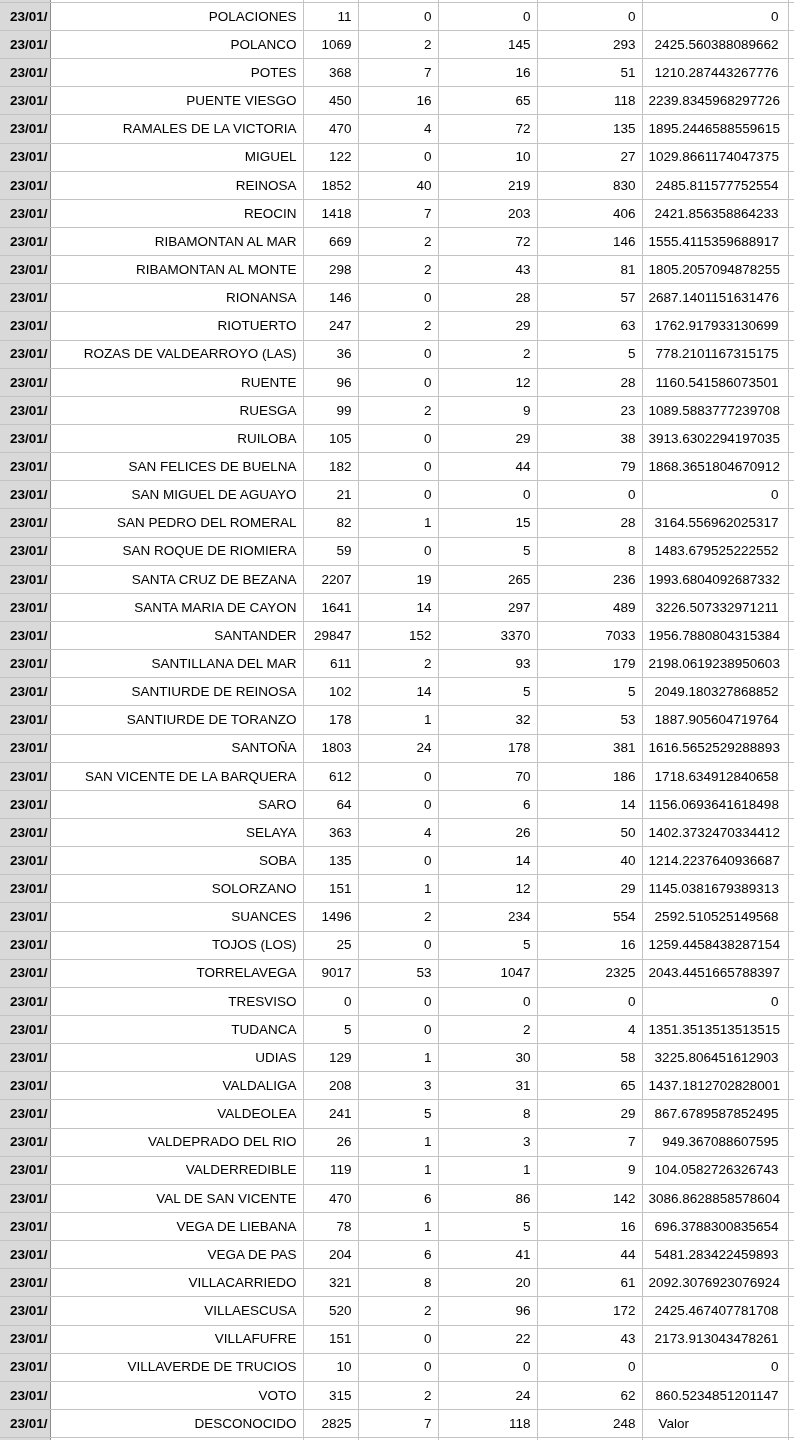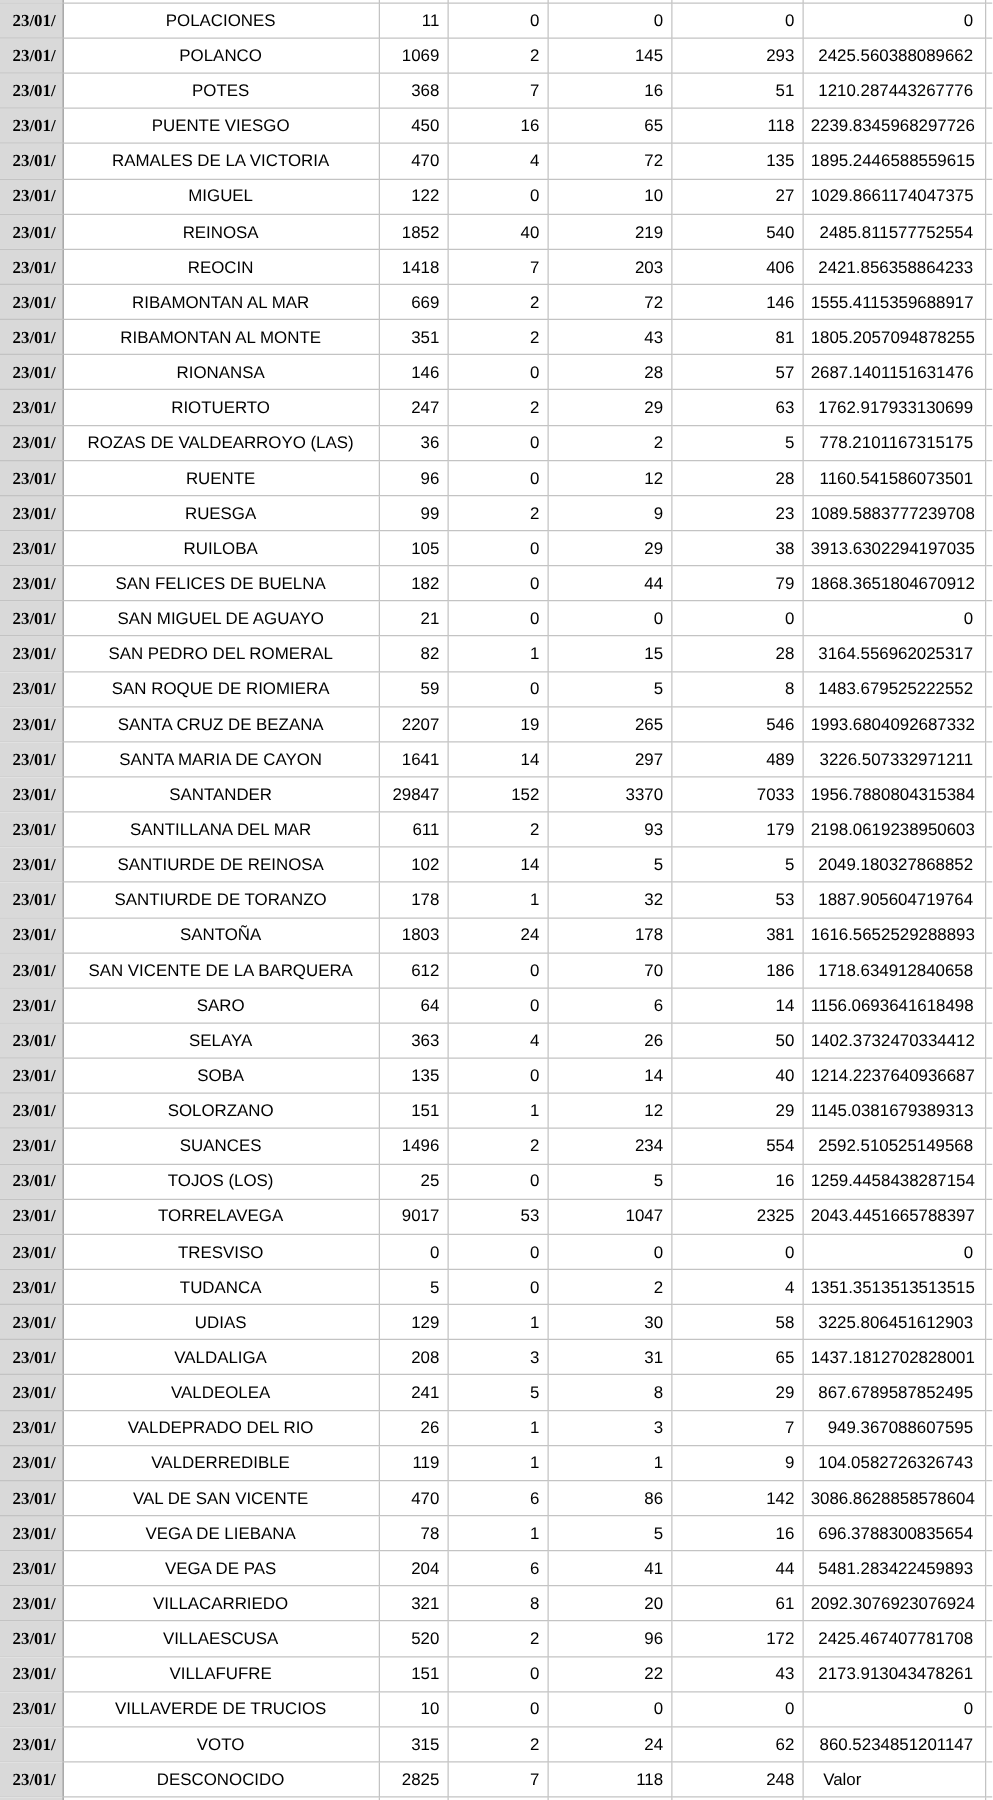--- a/index.html
+++ b/index.html
@@ -25,23 +25,22 @@
     font-size:13.5px;color:var(--text);
     white-space:nowrap;overflow:hidden;
     text-align:right;vertical-align:middle;
     line-height:1;
   }
   td.c0{
     background:var(--row-header-bg);
     font-weight:bold;text-align:left;
     padding:0 0 0 10px;
     border-right-color:var(--divider);
-    font-family:Liberation Serif, serif;
   }
-  td.c1{text-align:center;}
+  td.c1{text-align:right;}
   td.c6{padding-right:9px;}
   td.c7{border-right:none;padding:0;}
   td.txt{text-align:left;padding-left:16px;}
 </style>
 </head>
 <body>
 
 <div class="viewport">
   <table class="grid">
     <colgroup>
@@ -124,21 +123,21 @@
           <td class="c5">27</td>
           <td class="c6">1029.8661174047375</td>
           <td class="c7"></td>
         </tr>
         <tr>
           <td class="c0">23/01/</td>
           <td class="c1">REINOSA</td>
           <td class="c2">1852</td>
           <td class="c3">40</td>
           <td class="c4">219</td>
-          <td class="c5">540</td>
+          <td class="c5">830</td>
           <td class="c6">2485.811577752554</td>
           <td class="c7"></td>
         </tr>
         <tr>
           <td class="c0">23/01/</td>
           <td class="c1">REOCIN</td>
           <td class="c2">1418</td>
           <td class="c3">7</td>
           <td class="c4">203</td>
           <td class="c5">406</td>
@@ -151,21 +150,21 @@
           <td class="c2">669</td>
           <td class="c3">2</td>
           <td class="c4">72</td>
           <td class="c5">146</td>
           <td class="c6">1555.4115359688917</td>
           <td class="c7"></td>
         </tr>
         <tr>
           <td class="c0">23/01/</td>
           <td class="c1">RIBAMONTAN AL MONTE</td>
-          <td class="c2">351</td>
+          <td class="c2">298</td>
           <td class="c3">2</td>
           <td class="c4">43</td>
           <td class="c5">81</td>
           <td class="c6">1805.2057094878255</td>
           <td class="c7"></td>
         </tr>
         <tr>
           <td class="c0">23/01/</td>
           <td class="c1">RIONANSA</td>
           <td class="c2">146</td>
@@ -264,21 +263,21 @@
           <td class="c5">8</td>
           <td class="c6">1483.679525222552</td>
           <td class="c7"></td>
         </tr>
         <tr>
           <td class="c0">23/01/</td>
           <td class="c1">SANTA CRUZ DE BEZANA</td>
           <td class="c2">2207</td>
           <td class="c3">19</td>
           <td class="c4">265</td>
-          <td class="c5">546</td>
+          <td class="c5">236</td>
           <td class="c6">1993.6804092687332</td>
           <td class="c7"></td>
         </tr>
         <tr>
           <td class="c0">23/01/</td>
           <td class="c1">SANTA MARIA DE CAYON</td>
           <td class="c2">1641</td>
           <td class="c3">14</td>
           <td class="c4">297</td>
           <td class="c5">489</td>

